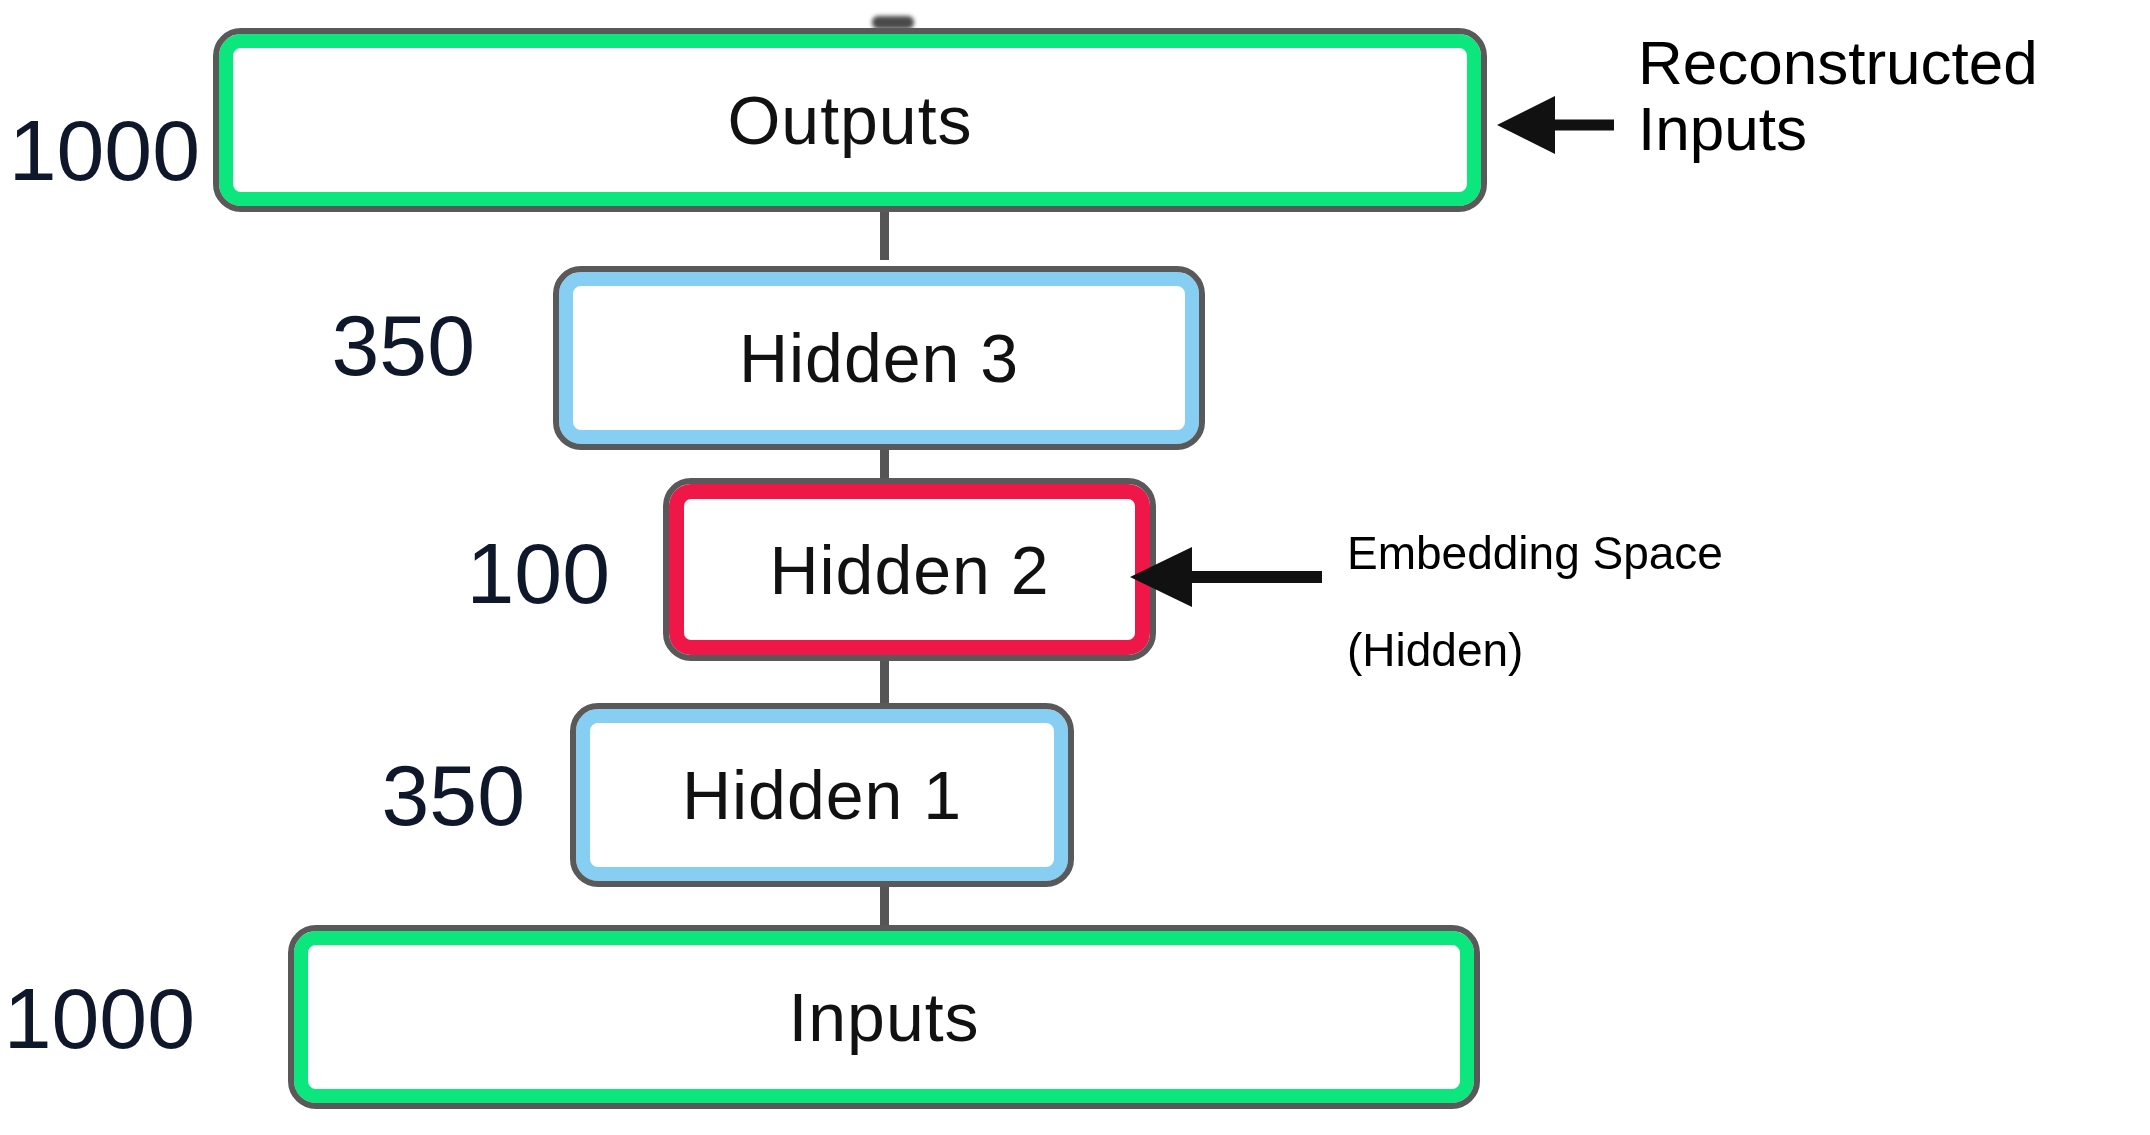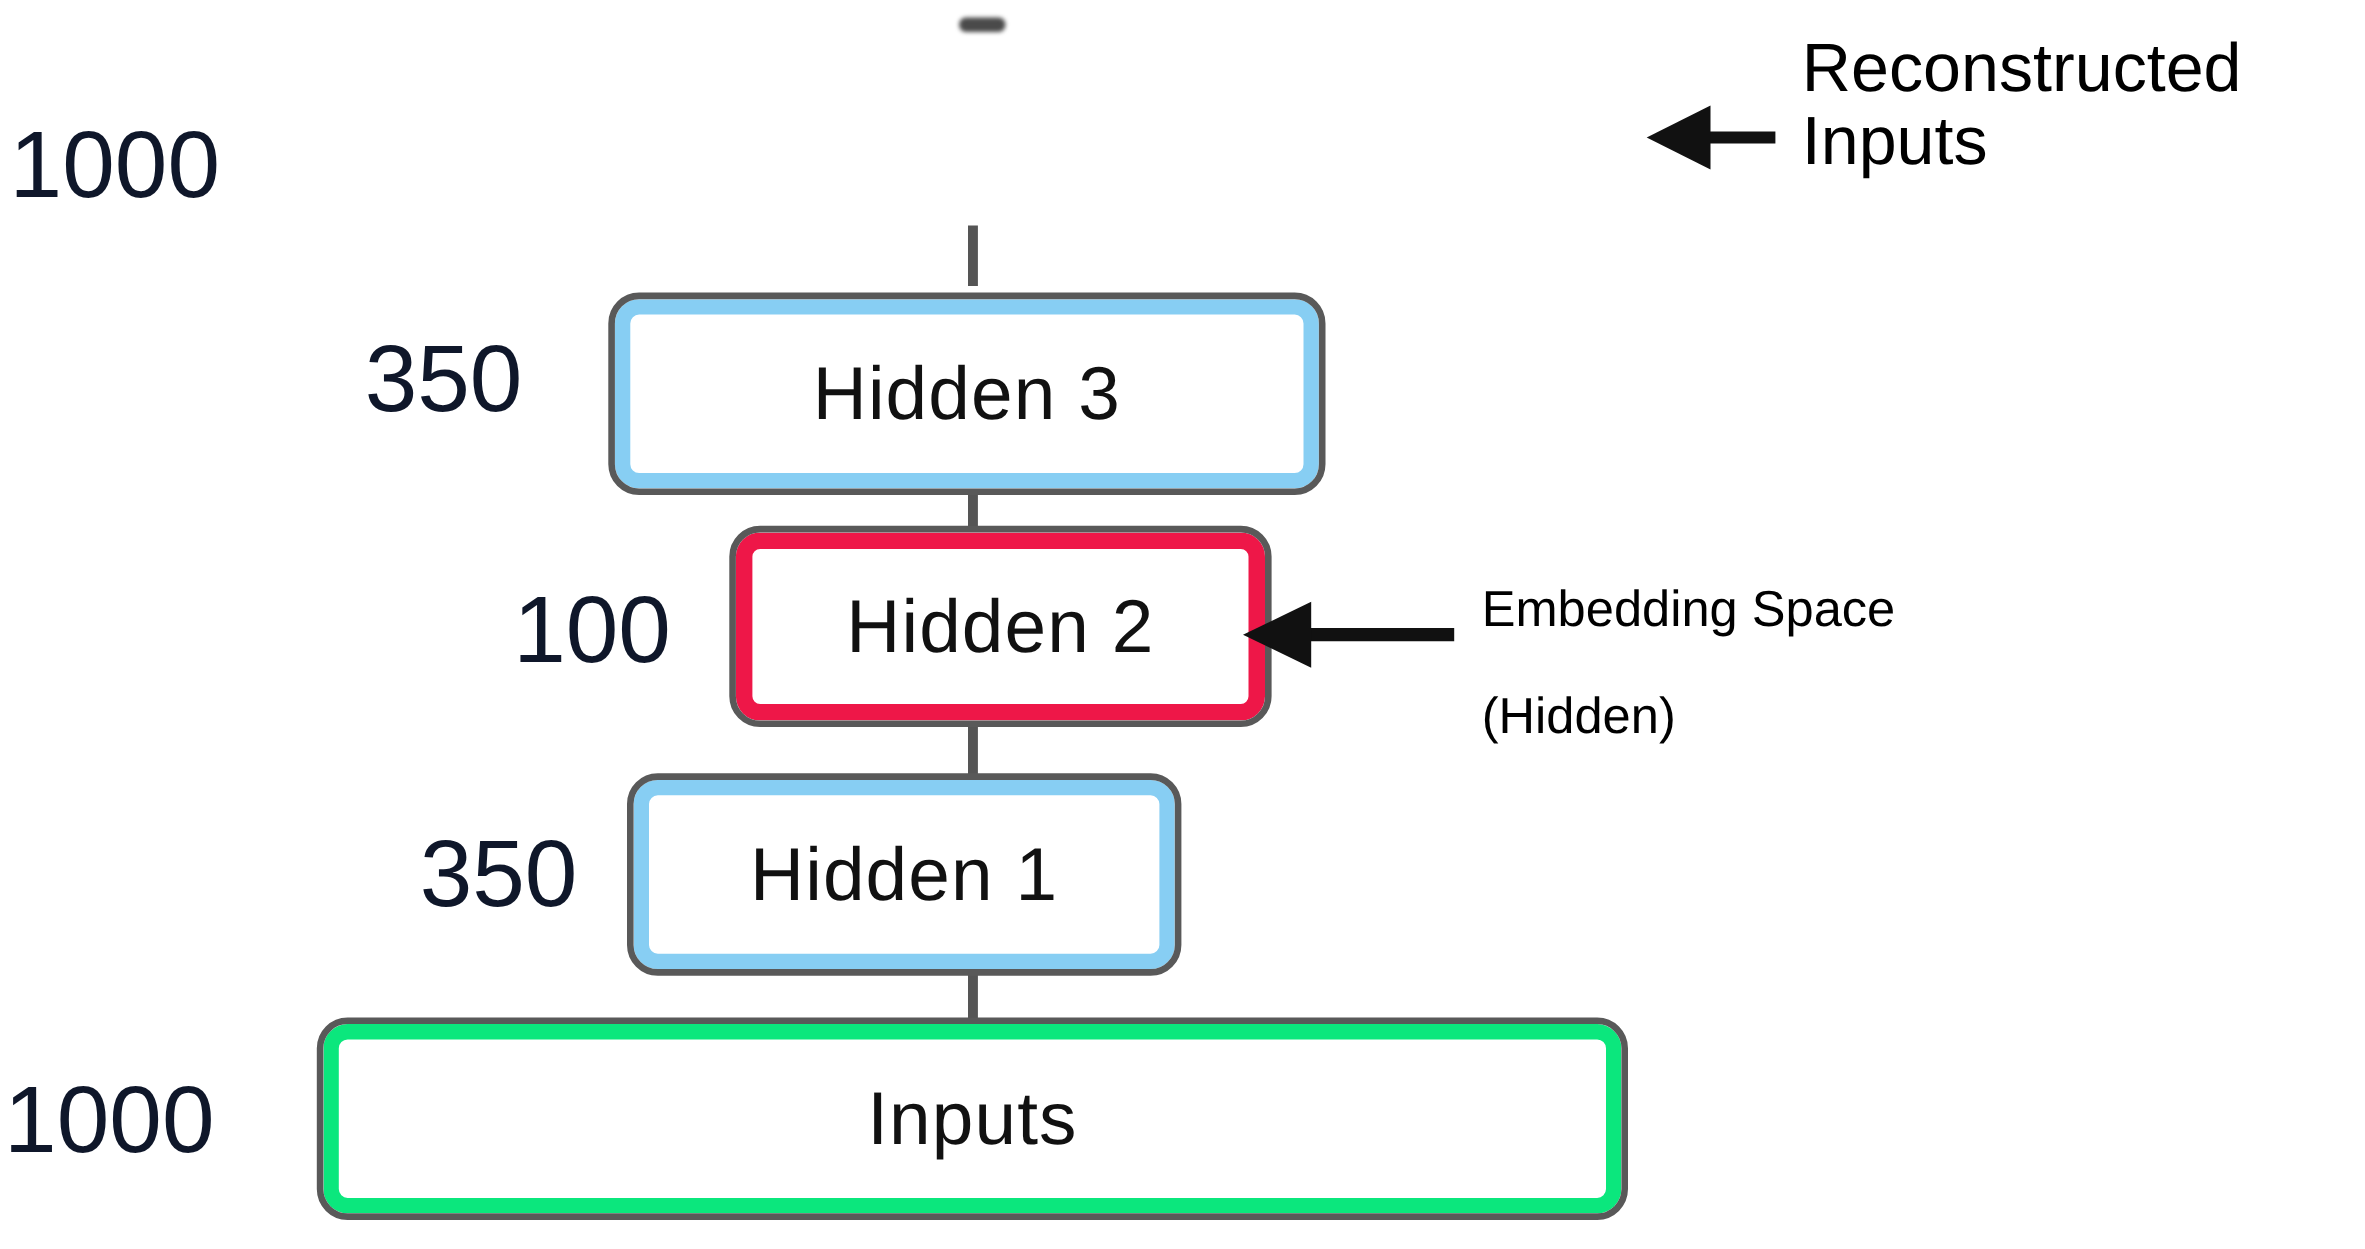--- a/index.html
+++ b/index.html
@@ -75,20 +75,23 @@
 <body>
 
 <div id="canvas">
 
   <div class="connector conn-0"></div>
   <div class="connector conn-1"></div>
   <div class="connector conn-2"></div>
   <div class="connector conn-3"></div>
   <div class="connector conn-4"></div>
 
+  <div class="layer-box box-outputs ring-green">
+    <span>Outputs</span>
+  </div>
   <div class="layer-box box-hidden3 ring-blue">
     <span>Hidden 3</span>
   </div>
   <div class="layer-box box-hidden2 ring-red">
     <span>Hidden 2</span>
   </div>
   <div class="layer-box box-hidden1 ring-blue">
     <span>Hidden 1</span>
   </div>
   <div class="layer-box box-inputs ring-green">

